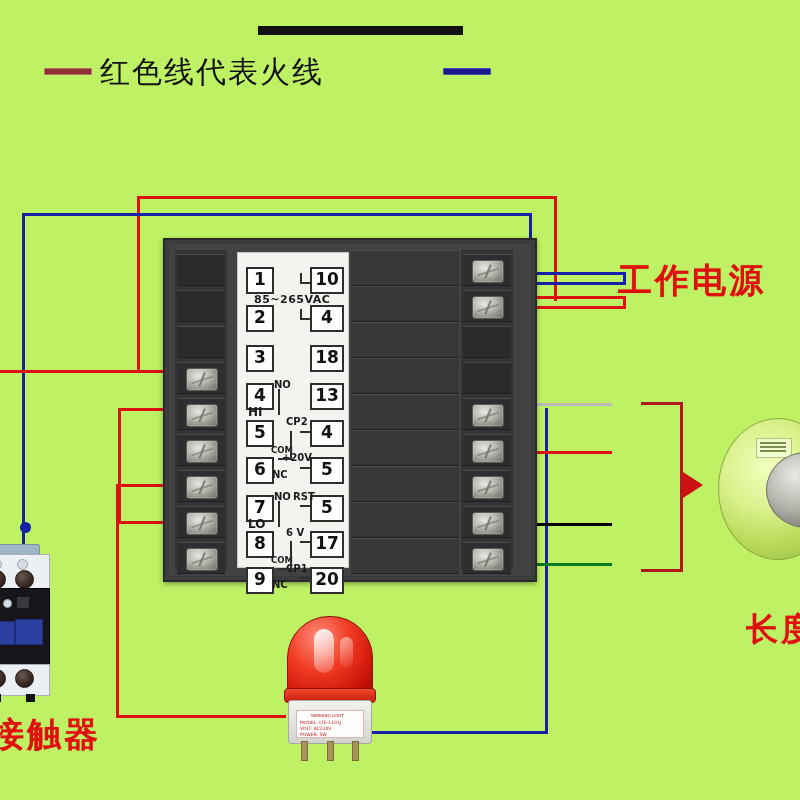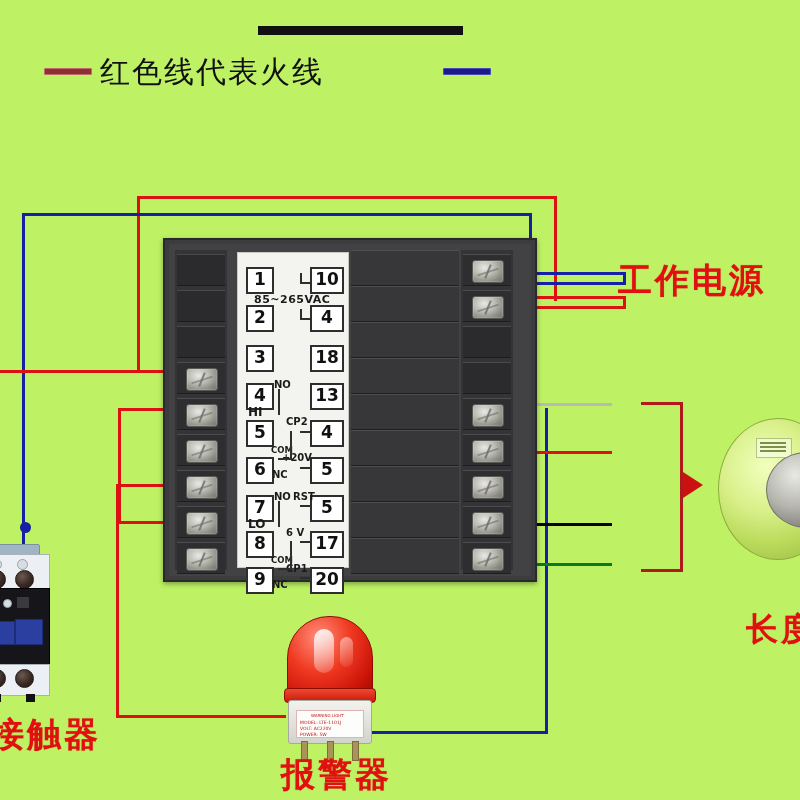--- a/index.html
+++ b/index.html
@@ -348,16 +348,15 @@
       <div class="en-tagln" style="top:3px;"></div>
       <div class="en-tagln" style="top:7px;"></div>
       <div class="en-tagln" style="top:11px;"></div>
     </div>
     <div id="en-hub"></div>
 
   </div>
 
   <div id="lbl-power" class="cn-label">工作电源</div>
   <div id="lbl-contactor" class="cn-label">接触器</div>
-  <div id="lbl-alarm" class="cn-label">报警器</div>
   <div id="lbl-length" class="cn-label">长度</div>
 
 </div>
 
 </body></html>

